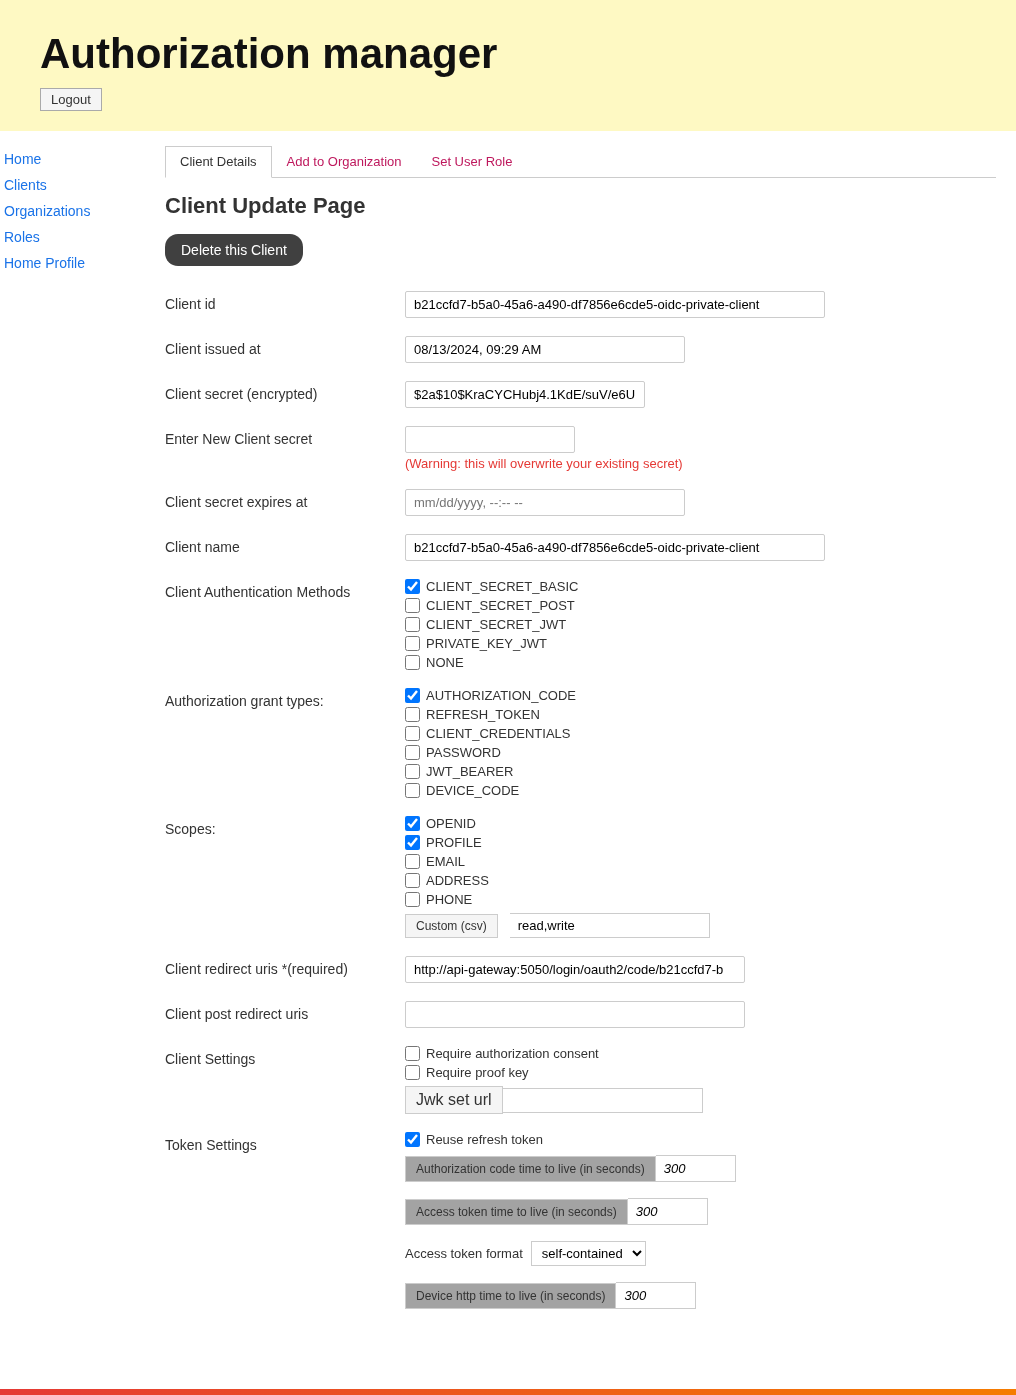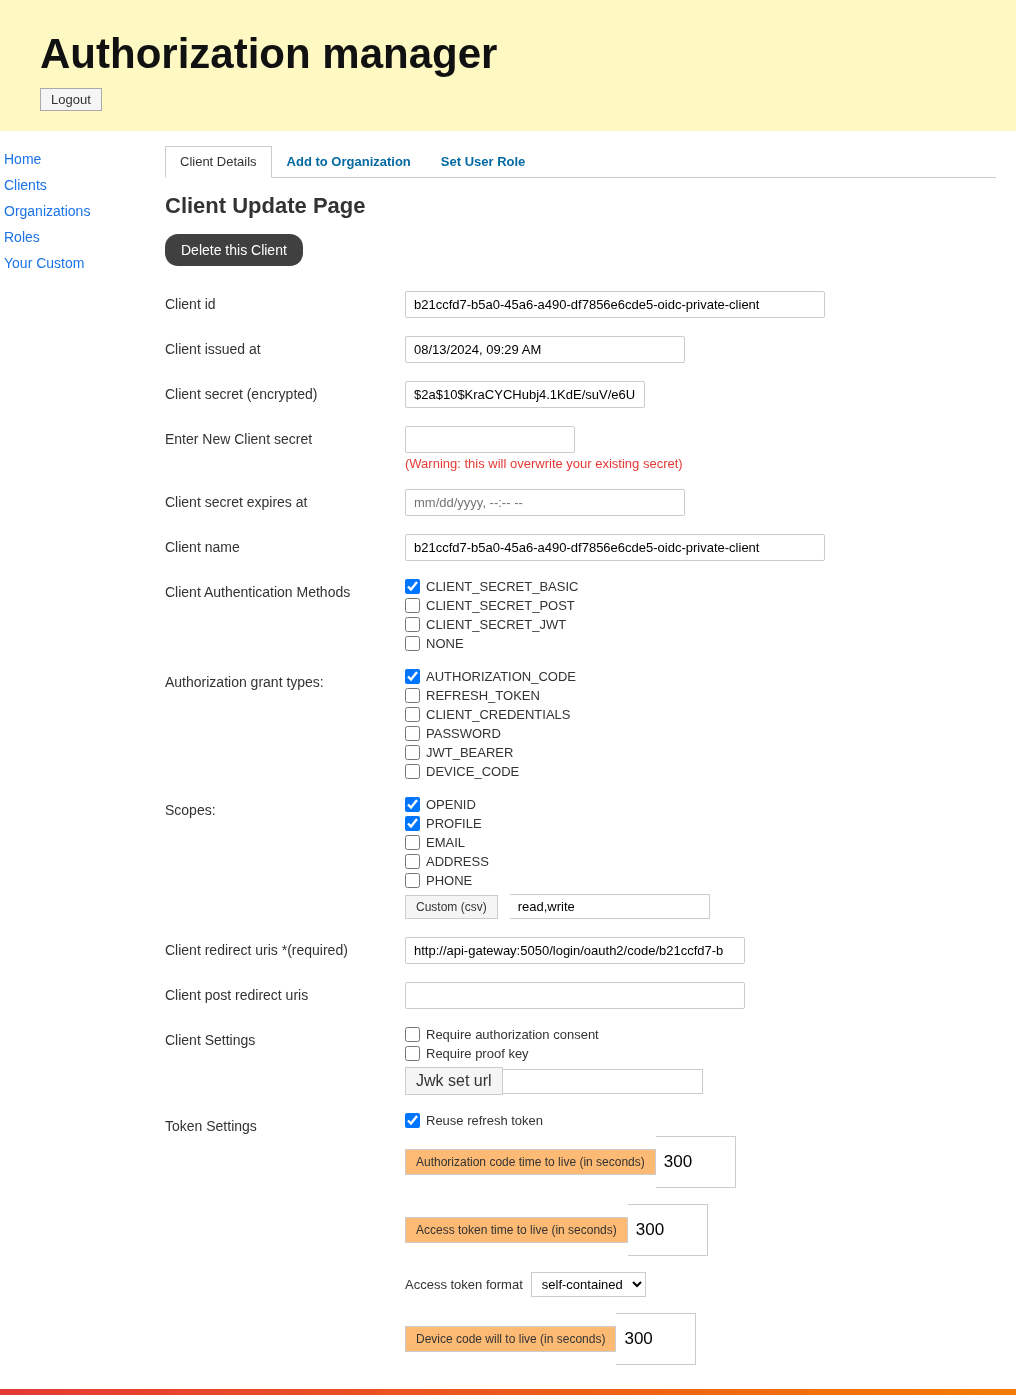--- a/index.html
+++ b/index.html
@@ -61,22 +61,21 @@
       color: #333;
       text-decoration: none;
     }
     .tab.active {
       border: 1px solid #ccc;
       border-bottom: 1px solid #fff;
       background: #fff;
       margin-bottom: -1px;
     }
     .tab:not(.active) {
-      color: #0369a1;
-      font-weight: bold;
+      color: #be185d;
     }
 
     .page-title {
       font-size: 22px;
       font-weight: bold;
       margin-bottom: 15px;
     }
 
     .delete-btn {
       background: #404040;
@@ -180,31 +179,32 @@
     }
 
     .token-row {
       display: flex;
       align-items: center;
       gap: 0;
       margin-bottom: 8px;
     }
     .token-label-btn {
       border: 1px solid #ccc;
-      background: #fdba74;
+      background: #a3a3a3;
       padding: 5px 10px;
       font-size: 12px;
       white-space: nowrap;
     }
     .token-input {
       border: 1px solid #ccc;
       border-left: none;
-      padding: 15px 8px;
-      font-size: 17px;
+      padding: 5px 8px;
+      font-size: 13px;
       width: 80px;
+      font-style: italic;
     }
 
     .access-format-row {
       display: flex;
       align-items: center;
       gap: 8px;
       margin-bottom: 8px;
     }
     .access-format-label {
       font-size: 13px;
@@ -233,21 +233,21 @@
   <button class="logout-btn">Logout</button>
 </div>
 
 <div class="layout">
 
   <nav class="sidebar">
     <a href="#">Home</a>
     <a href="#">Clients</a>
     <a href="#">Organizations</a>
     <a href="#">Roles</a>
-    <a href="#">Your Custom</a>
+    <a href="#">Home Profile</a>
   </nav>
 
   <div class="main-content">
 
     
     <div class="tabs">
       <a class="tab active">Client Details</a>
       <a class="tab">Add to Organization</a>
       <a class="tab">Set User Role</a>
     </div>
@@ -311,20 +311,24 @@
             <input type="checkbox" checked="" style="">
             <span>CLIENT_SECRET_BASIC</span>
           </label>
           <label class="checkbox-item">
             <input type="checkbox" style="">
             <span>CLIENT_SECRET_POST</span>
           </label>
           <label class="checkbox-item">
             <input type="checkbox" style="">
             <span>CLIENT_SECRET_JWT</span>
+          </label>
+          <label class="checkbox-item">
+            <input type="checkbox" style="">
+            <span>PRIVATE_KEY_JWT</span>
           </label>
           <label class="checkbox-item">
             <input type="checkbox" style="">
             <span>NONE</span>
           </label>
         </div>
       </div>
 
       <div class="form-row">
         <div class="form-label">Authorization grant types:</div>
@@ -441,21 +445,21 @@
           <div style="height:8px;"></div>
           <div class="access-format-row">
             <span class="access-format-label">Access token format</span>
             <select class="access-format-select">
               <option value="self-contained">self-contained</option>
               <option value="reference">reference</option>
             </select>
           </div>
           <div style="height:8px;"></div>
           <div class="token-row">
-            <span class="token-label-btn">Device code will to live (in seconds)</span>
+            <span class="token-label-btn">Device http time to live (in seconds)</span>
             <input class="token-input" type="text" value="300" style="">
           </div>
         </div>
       </div>
 
     </div>
   </div>
 </div>
 
 <div class="bottom-bar"></div>

